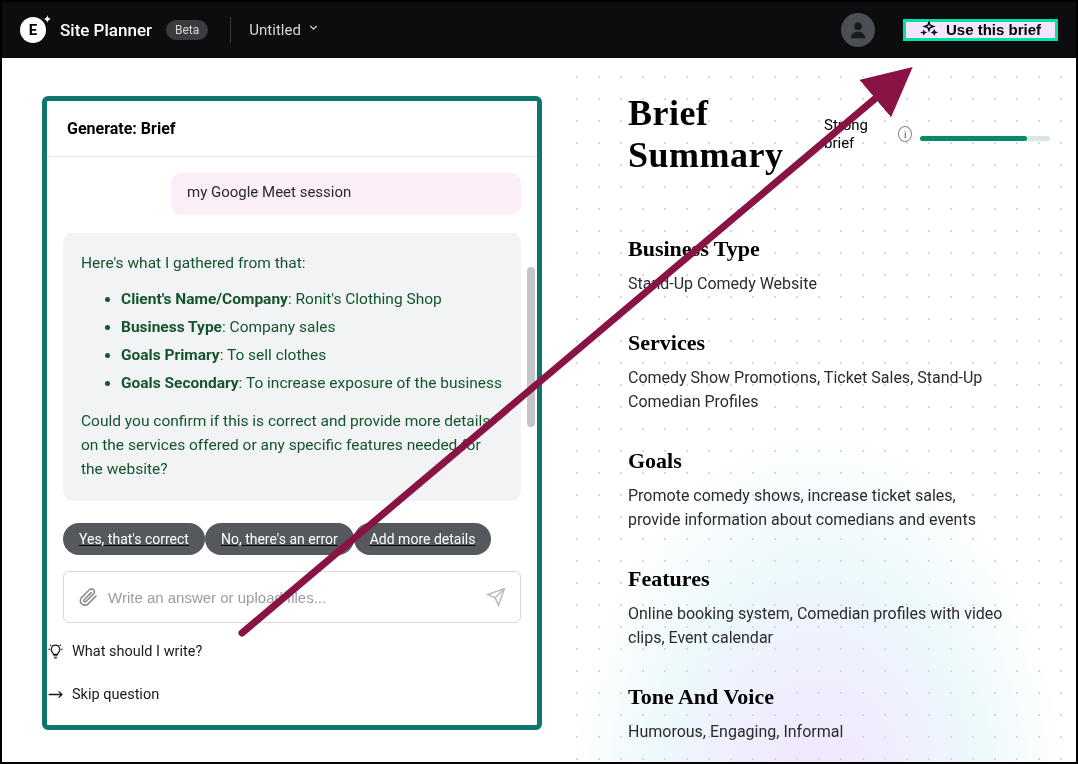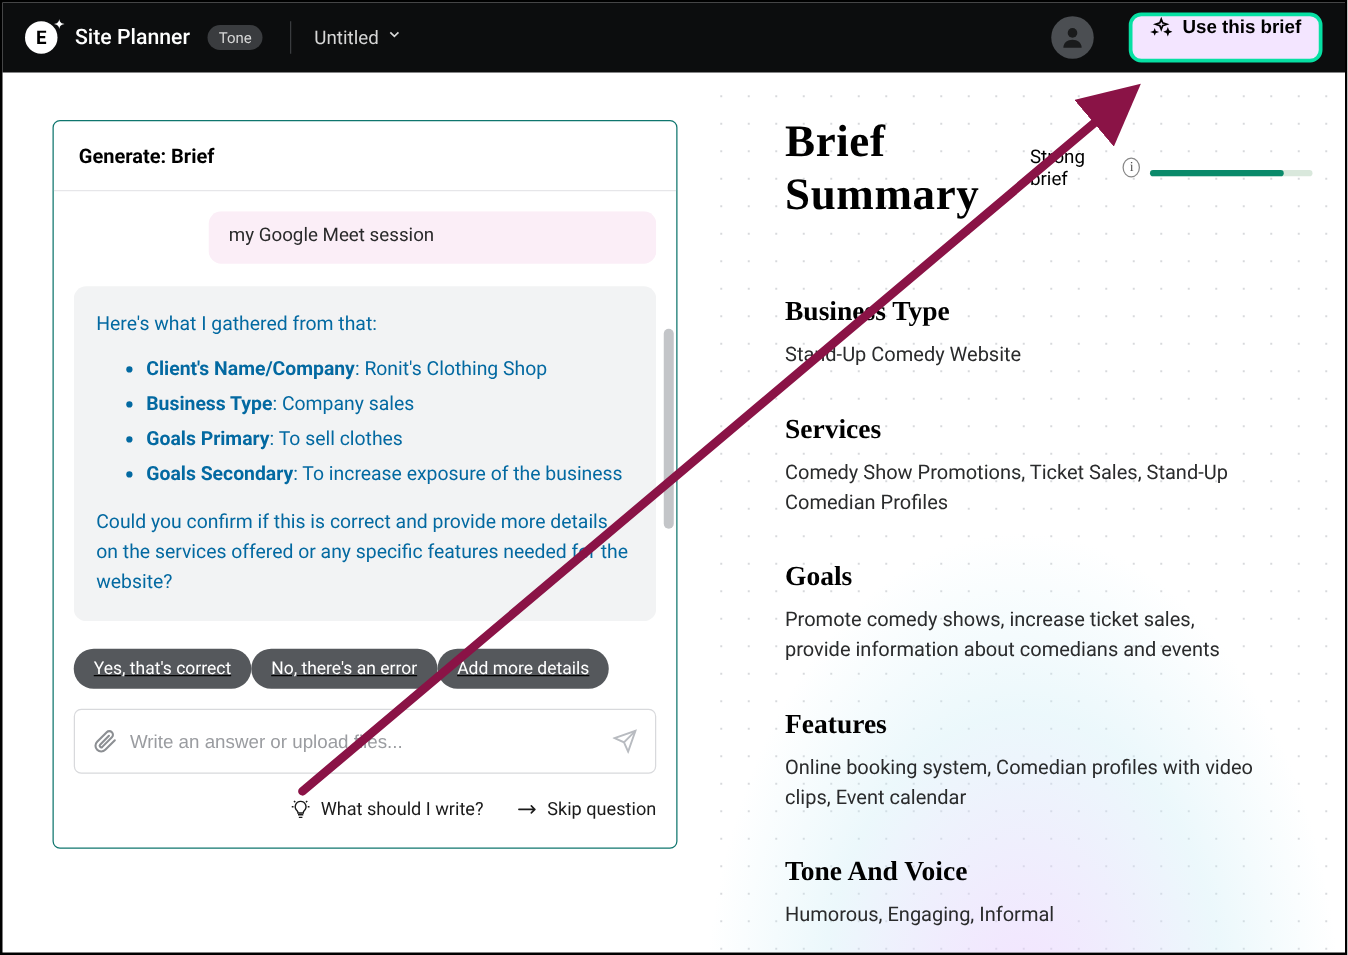--- a/index.html
+++ b/index.html
@@ -43,40 +43,40 @@
     .untitled { display:flex; align-items:flex-start; gap:6px; color:#d6d6d6; font-size:15px; cursor:pointer;}
     .spacer { flex: 1; }
     .avatar-circle {
       width: 34px; height: 34px; border-radius: 50%;
       background: #4b4e52; display:flex; align-items:center; justify-content:center;
     }
     .avatar-circle svg { fill: #1a1b1c; }
     .use-brief-btn {
       background: #f3e5ff;
       border: 3px solid #06e0a3;
-      border-radius: 10px;
-      height: 40px;
+      border-radius: 0;
+      height: 22px;
       padding: 0 14px;
-      display: flex; align-items: flex-start; gap: 8px;
+      display: flex; align-items: flex-end; gap: 8px;
       font-size: 15px; font-weight: 600;
       cursor: pointer;
       margin-left: 14px;
     }
 
     
     .main { display: flex; height: calc(100% - 56px); position: relative; }
 
     
     .left {
       width: 558px;
       padding: 38px 18px 0 40px;
       position: relative;
     }
     .gen-card {
-      border: 1px solid #0f766e;
+      border: 5px solid #0f766e;
       border-radius: 6px;
       background: #fff;
       overflow: hidden;
     }
     .gen-header {
       padding: 18px 20px;
       border-bottom: 1px solid #e6e6e9;
       font-size: 16px; font-weight: 700; 
     }
     .chat-area {
@@ -96,21 +96,21 @@
       margin-bottom: 18px;
       font-size: 15px;
       color: #2a2a2b;
     }
     .ai-bubble {
       background: #f2f3f4;
       border-radius: 10px;
       padding: 18px 18px 20px 18px;
       font-size: 15.5px;
       line-height: 1.55;
-      color: #0369a1;
+      color: #14532d;
       position: relative;
     }
     .ai-bubble ul { margin: 12px 0 14px 0; padding-left: 40px; }
     .ai-bubble li { margin-bottom: 4px; }
     .scrollbar-fake {
       position: absolute; right: 2px; top: 110px;
       width: 8px; height: 160px; background: #c3c5c8;
       border-radius: 4px;
     }
 
@@ -137,21 +137,21 @@
     }
     .input-row input {
       flex: 1; border: none; outline: none;
       font-size: 15px; color: #333;
     }
     .input-row input::placeholder { color: #9a9ca0; }
 
     .helper-row {
       display: flex; justify-content: flex-end; gap: 26px;
       padding: 20px 16px 22px 0;
-      font-size: 14.5px; color: #1a1a1a;
+      font-size: 14.5px; color: #1a1a1a; flex-direction: column;
     }
     .helper-row .helper { display:flex; align-items:center; gap:8px; cursor:pointer; }
 
     
     .right {
       flex: 1;
       padding: 34px 26px 0 68px;
       position: relative;
       background-image: radial-gradient(#d7d9dc 1px, transparent 1px);
       background-size: 22px 22px;
@@ -211,21 +211,21 @@
 <body>
 
 <div class="outer-frame">
 
   <div class="topbar">
     <div class="logo-circle">
       <span class="logo-letter">E</span>
       <span class="sparkle-logo">✦</span>
     </div>
     <span class="app-title">Site Planner</span>
-    <span class="beta-pill">Tone</span>
+    <span class="beta-pill">Beta</span>
     <div class="vdiv"></div>
     <div class="untitled">
       <span>Untitled</span>
       <svg width="13" height="13" viewBox="0 0 24 24" fill="none" stroke="#d6d6d6" stroke-width="2.5">
           <polyline points="6 9 12 15 18 9"></polyline>
         </svg>
     </div>
     <div class="spacer"></div>
     <div class="avatar-circle">
       <svg width="22" height="22" viewBox="0 0 24 24">

